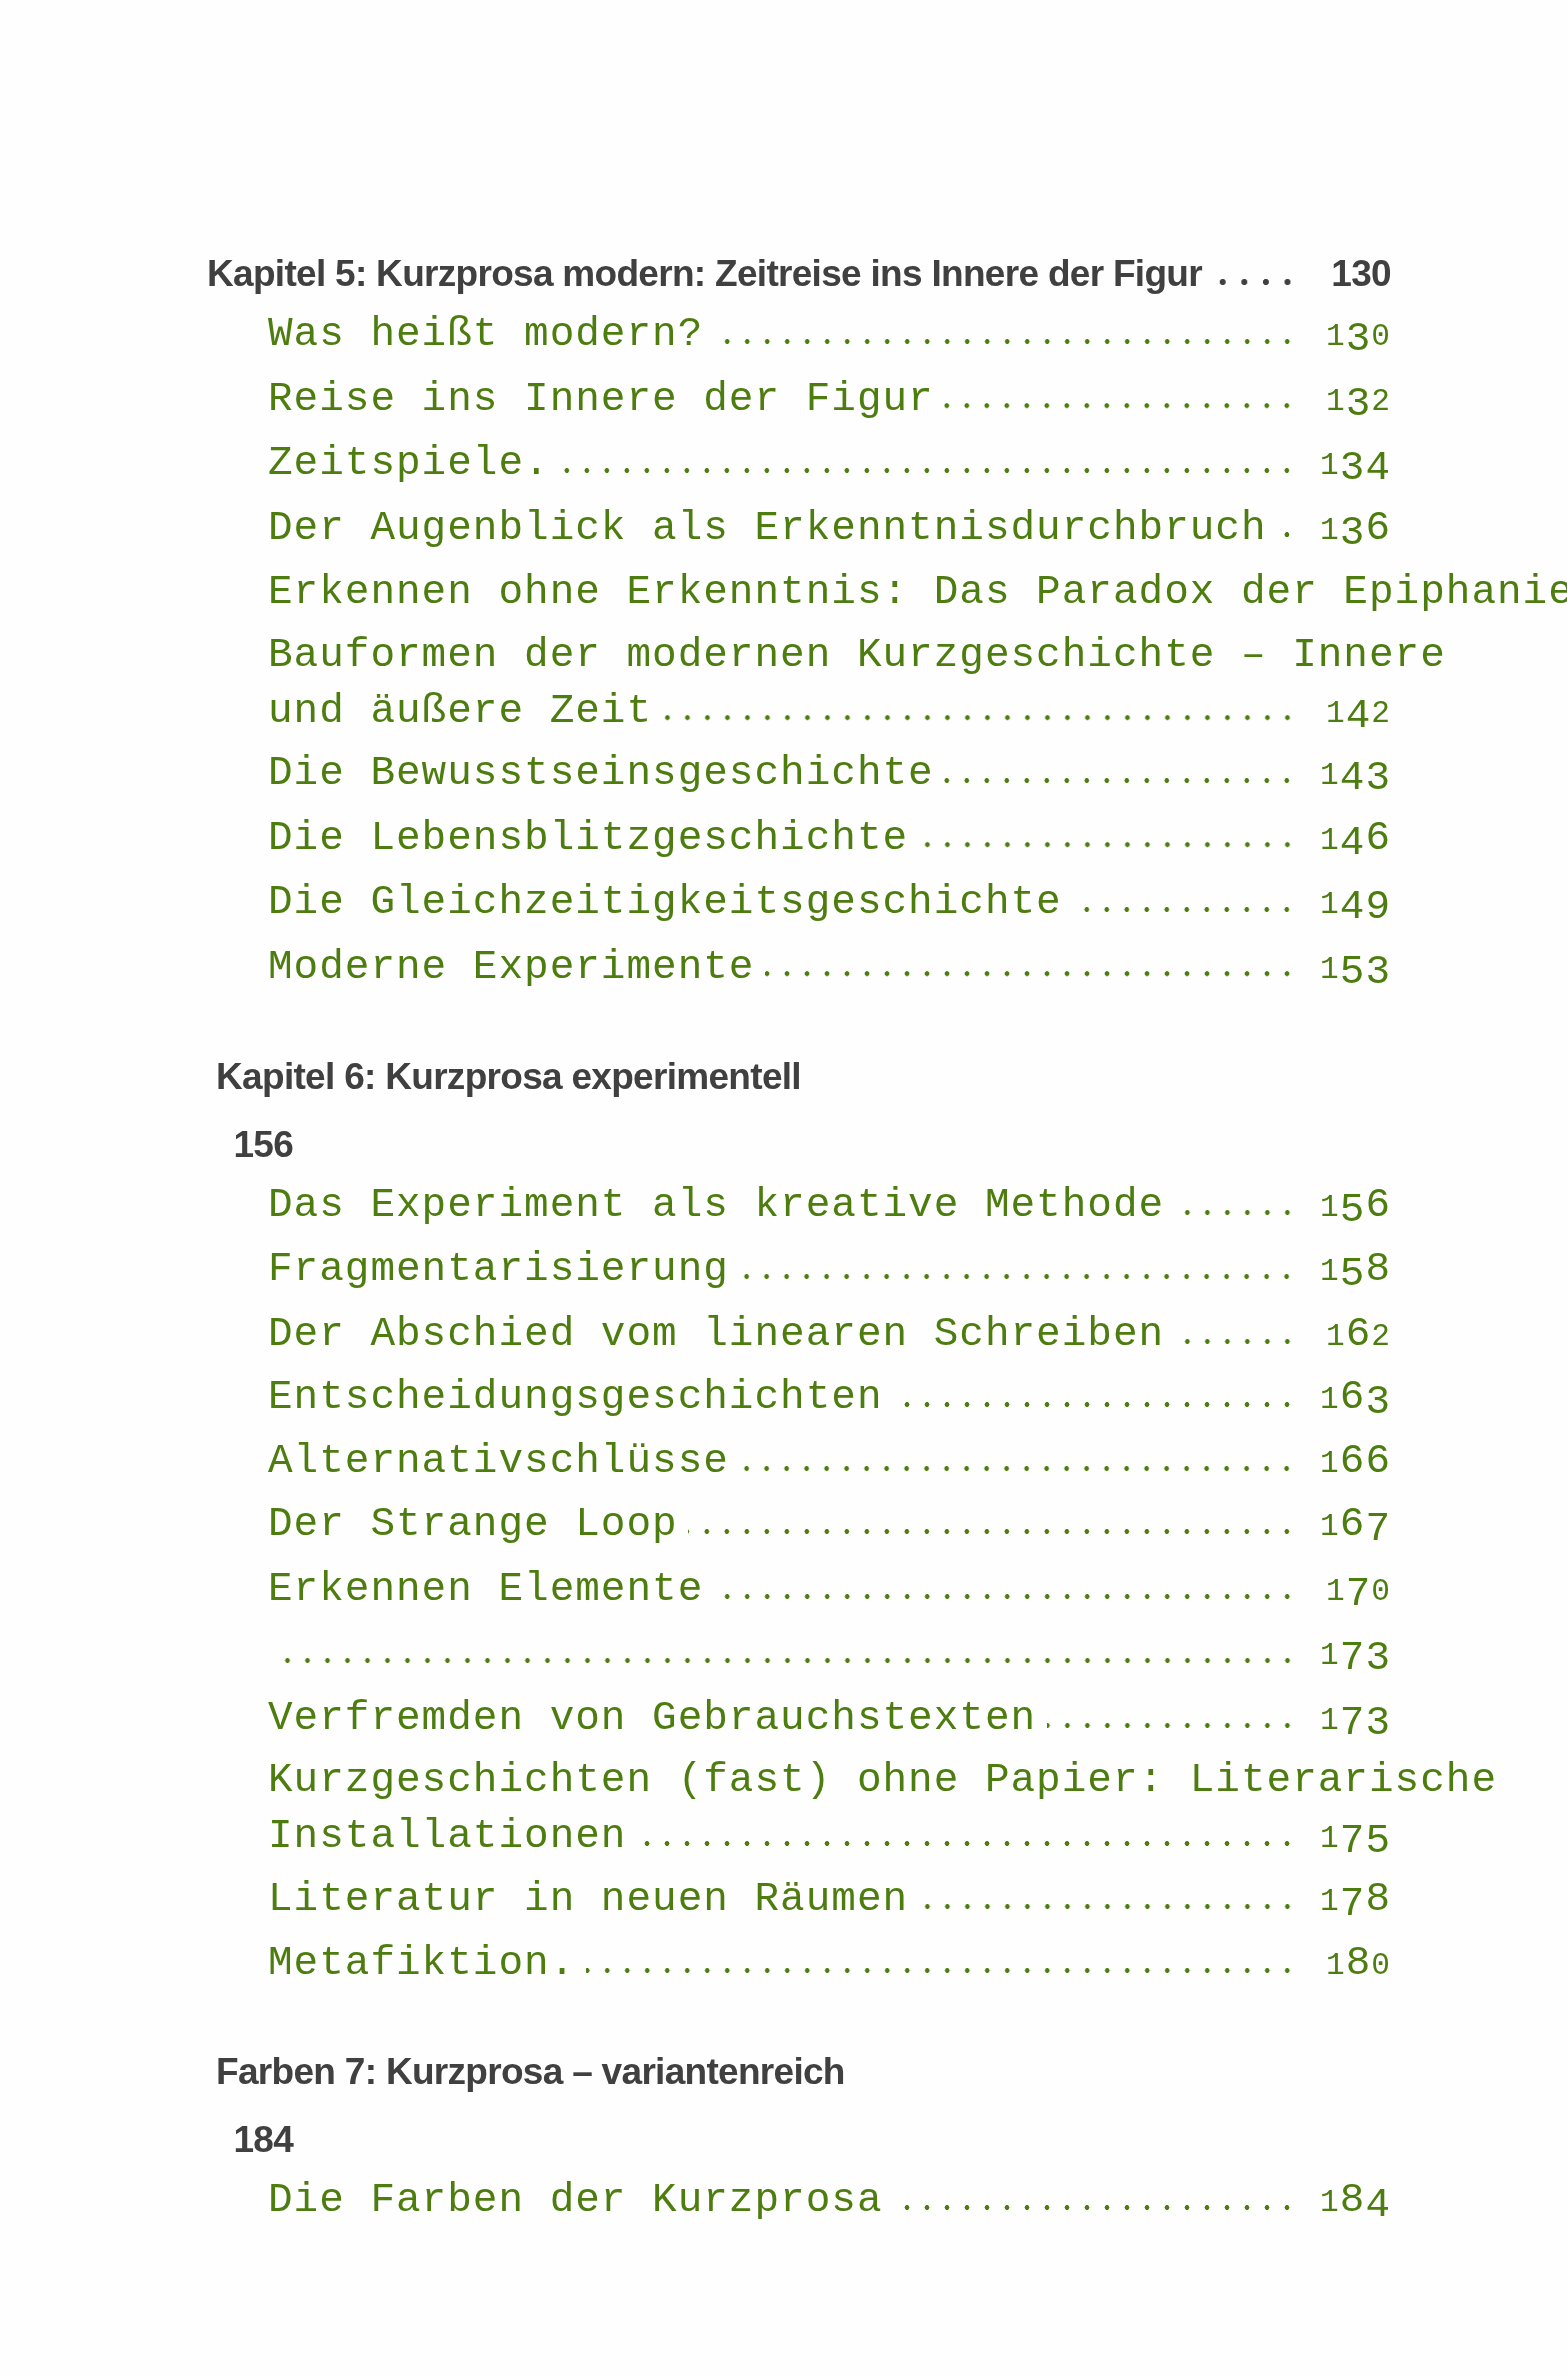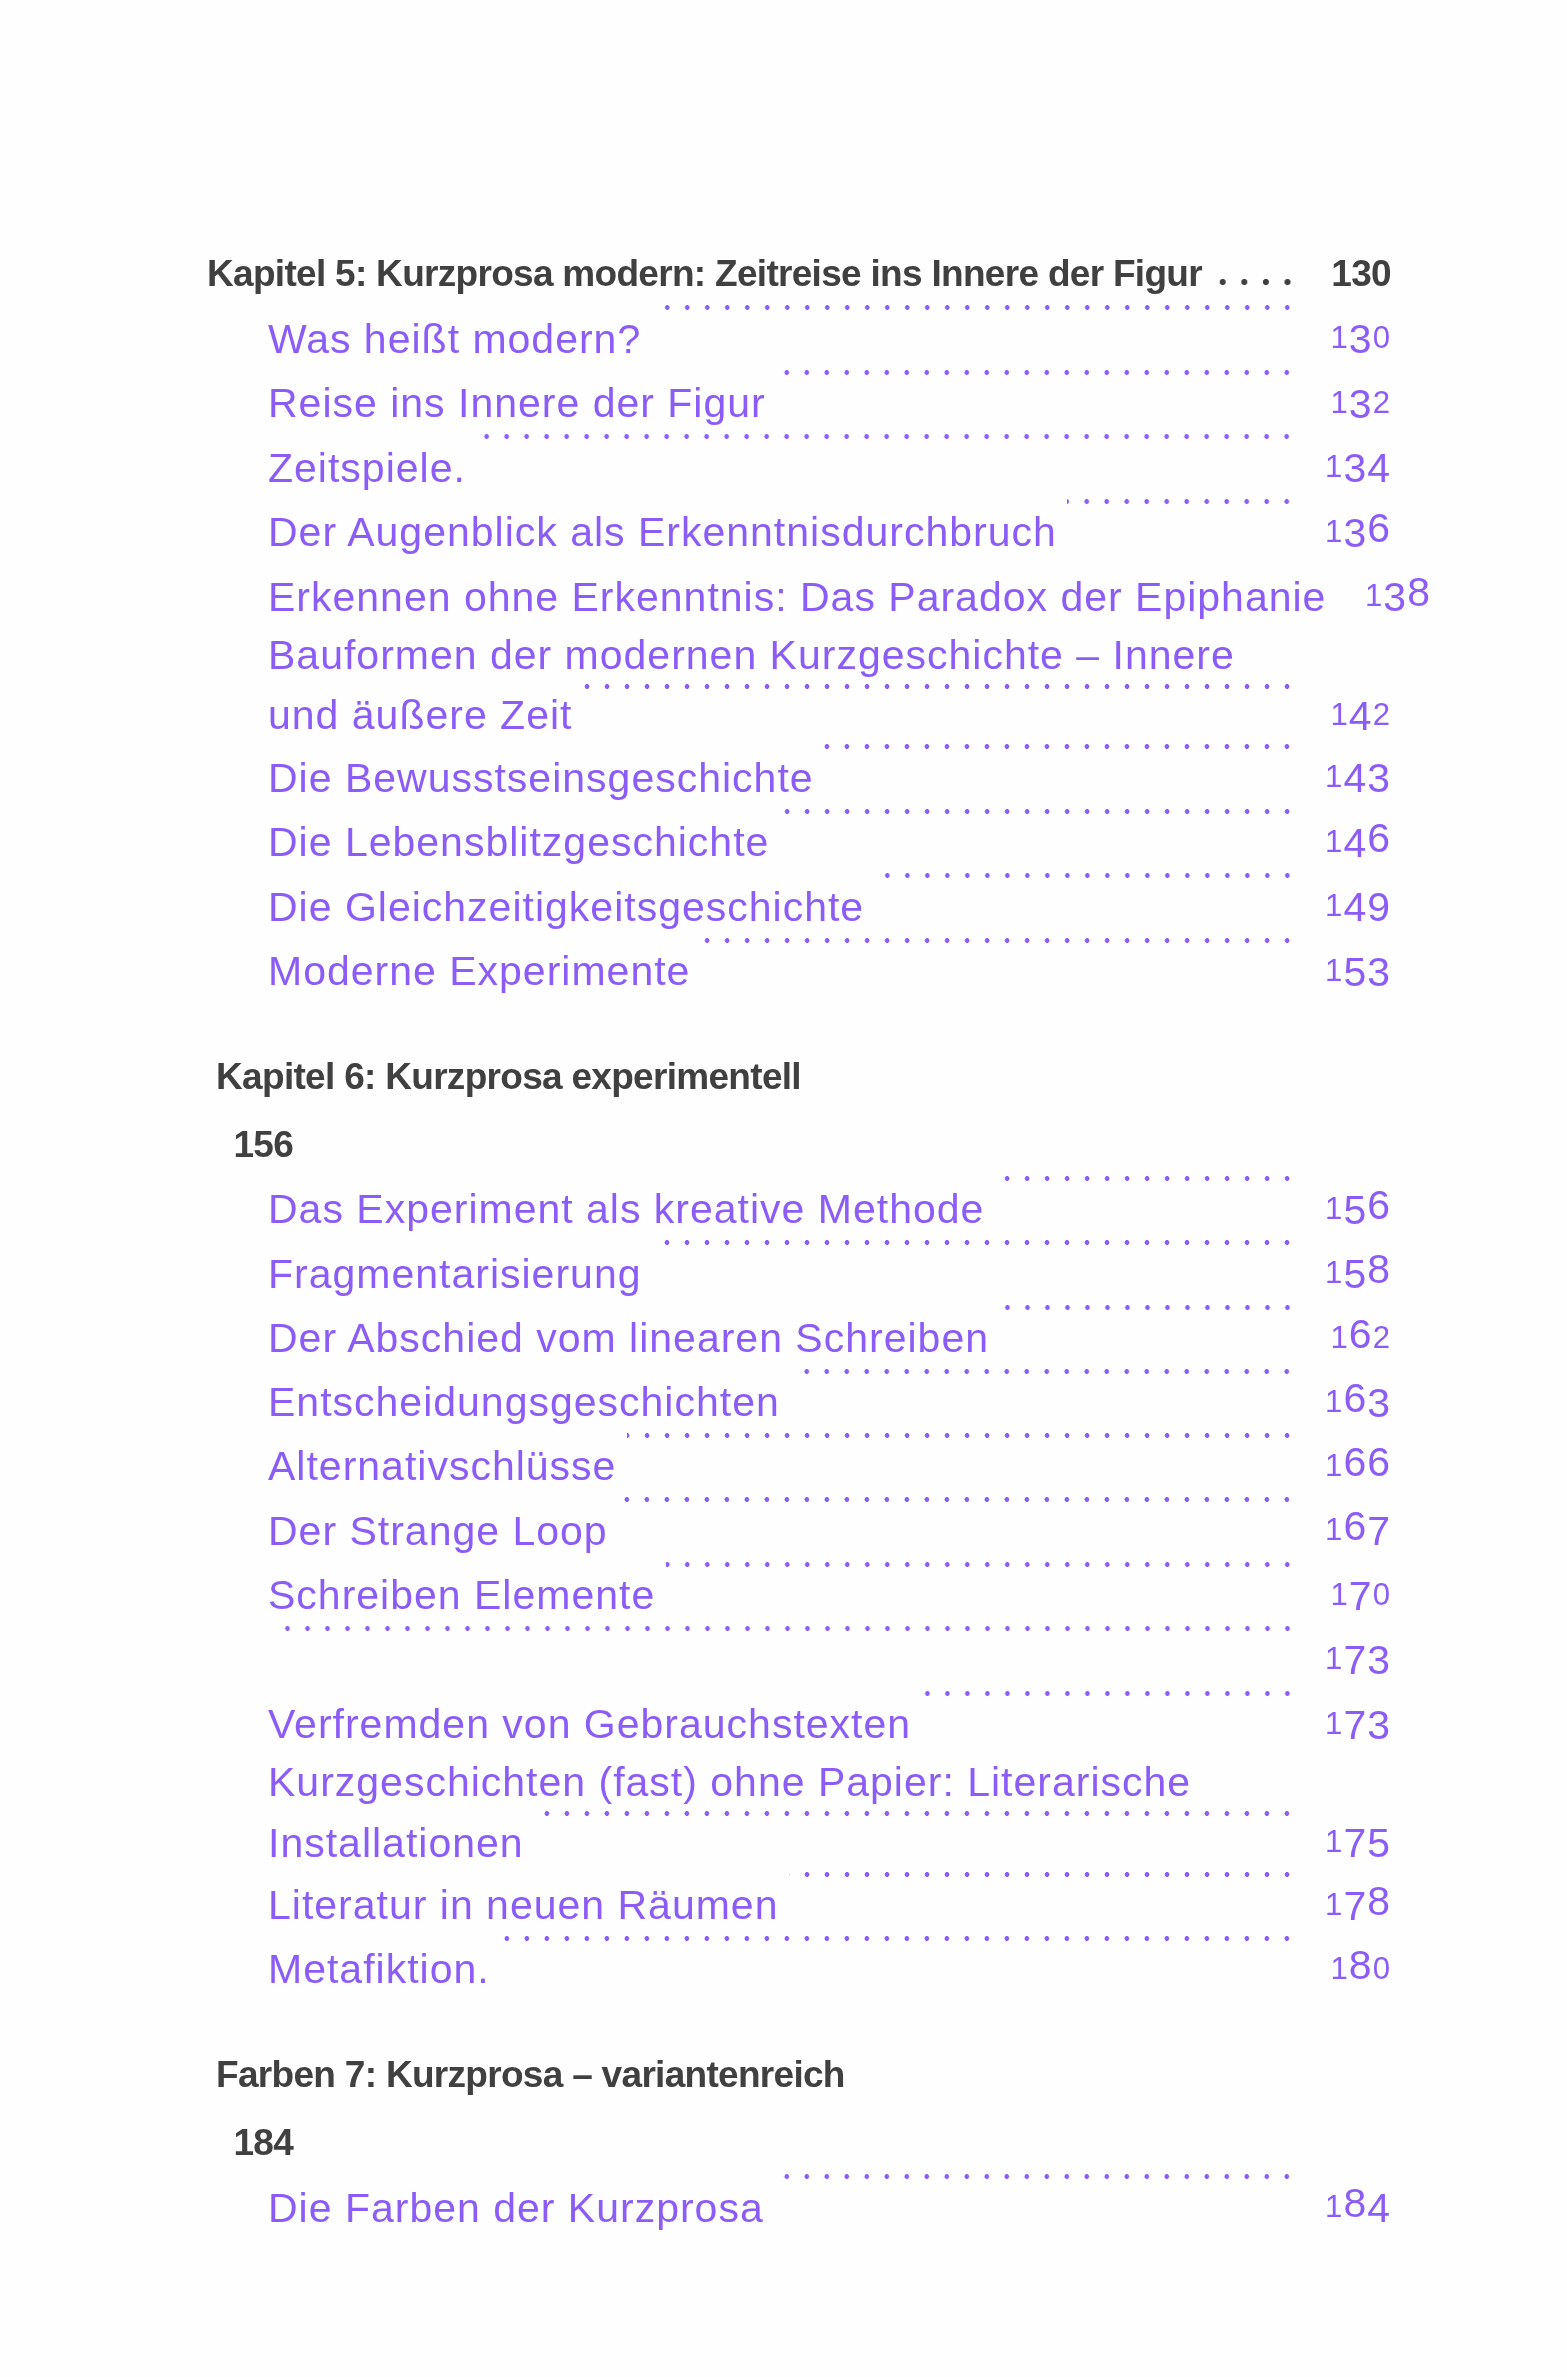--- a/index.html
+++ b/index.html
@@ -26,26 +26,25 @@
   .heading{
     font-family:"Liberation Sans","DejaVu Sans",sans-serif;
     font-weight:700;
     font-size:37px;
     letter-spacing:-0.7px;
     color:#404040;
   }
   .heading.gap{margin-top:46px;flex-direction:column;}
   
   .entry{
-    font-family:Liberation Sans, sans-serif;
+    font-family:Liberation Mono, monospace;
     font-size:41px;
     letter-spacing:1px;
-    color:#8b5cf6;
+    color:#4d7c0f;
     margin-left:61px;
-    align-items:flex-end;
   }
   
   .leader{
     flex:1 1 auto;
     align-self:baseline;
     height:7.2px;
     margin:0 17px 0 10.5px;
     background-image:radial-gradient(circle, currentColor 2.2px, rgba(0,0,0,0) 2.7px);
     background-size:20px 7.2px;
     background-repeat:repeat-x;
@@ -163,21 +162,21 @@
       <span>Alternativschlüsse</span>
       <span class="leader"></span>
       <span class="pagenum"><span class="os1">1</span><span class="os6">6</span><span class="os6">6</span></span>
     </div>
     <div class="row entry">
       <span>Der Strange Loop</span>
       <span class="leader"></span>
       <span class="pagenum"><span class="os1">1</span><span class="os6">6</span><span class="os7">7</span></span>
     </div>
     <div class="row entry">
-      <span>Schreiben Elemente</span>
+      <span>Erkennen Elemente</span>
       <span class="leader"></span>
       <span class="pagenum"><span class="os1">1</span><span class="os7">7</span><span class="os0">0</span></span>
     </div>
     <div class="row entry">
       <span class="leader"></span>
       <span class="pagenum"><span class="os1">1</span><span class="os7">7</span><span class="os3">3</span></span>
     </div>
     <div class="row entry">
       <span>Verfremden von Gebrauchstexten</span>
       <span class="leader"></span>

